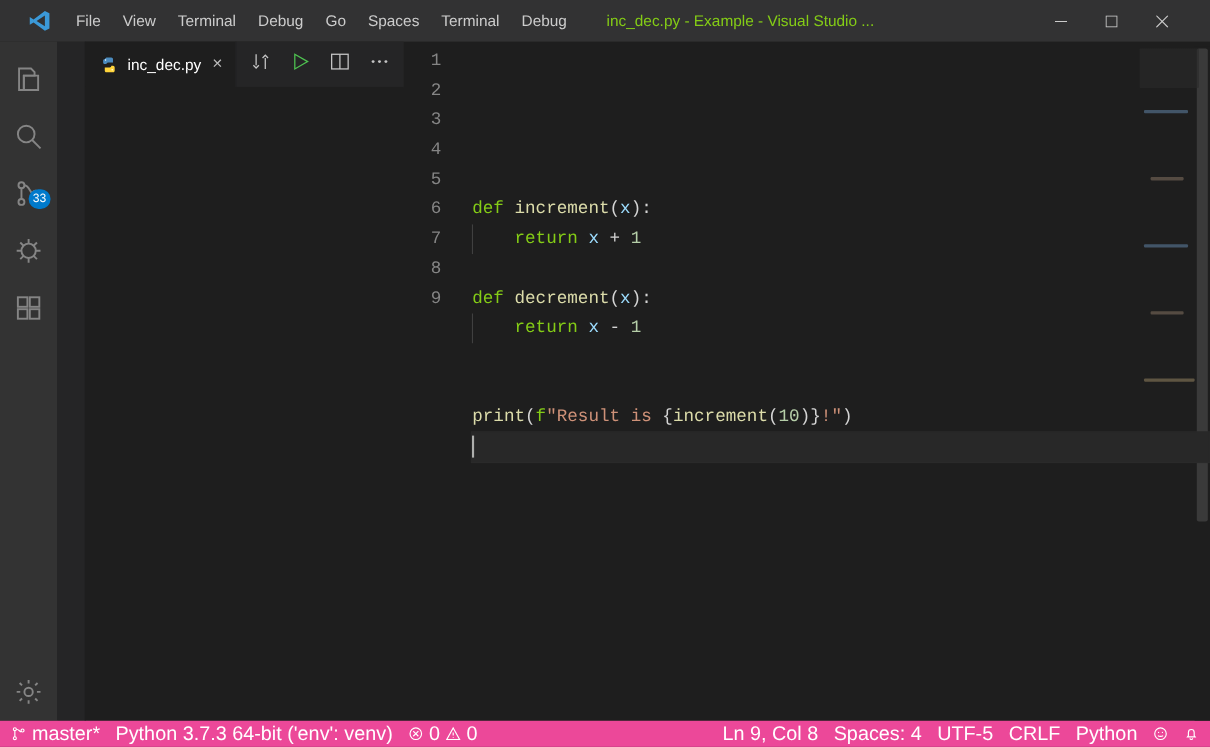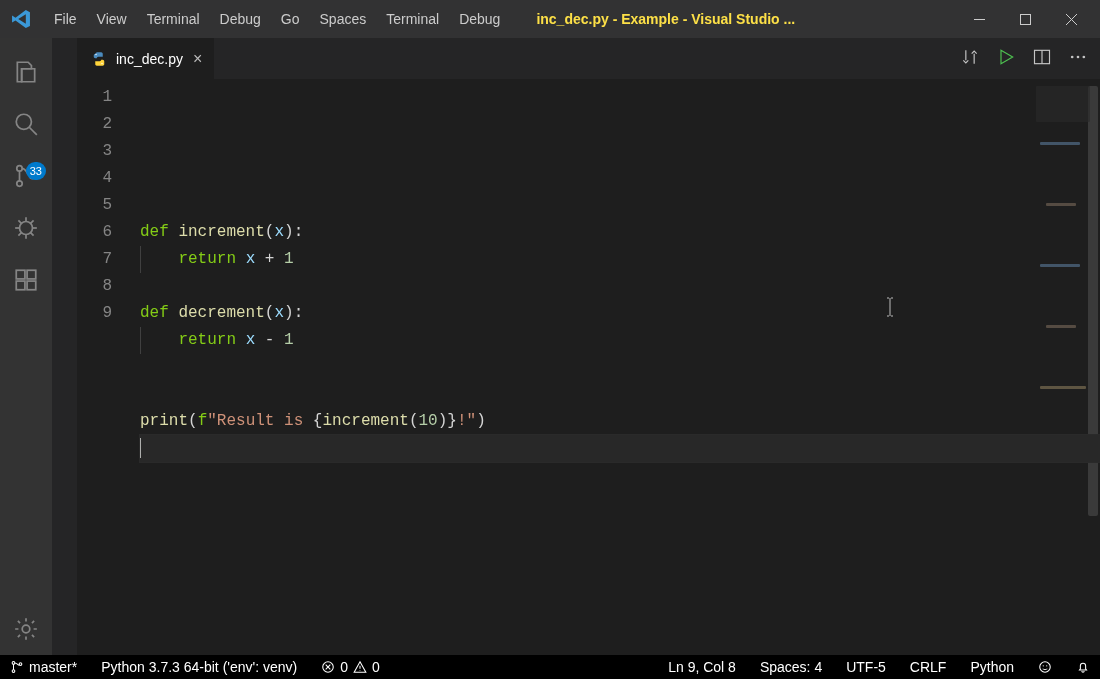--- a/index.html
+++ b/index.html
@@ -11,41 +11,40 @@
     overflow: hidden;
     position: relative;
   }
 
   
   .titlebar {
     height: 38px;
     background: #323233;
     display: flex;
     align-items: center;
-    padding: 0 6px;
+    padding: 0 21px;
     font-size: 14px;
     color: #cccccc;
   }
   .titlebar .logo {
     width: 30px; height: 30px;
     display:flex; align-items:center; justify-content:center;
     margin-right: 8px;
   }
   .menu-item {
     padding: 6px 10px;
     cursor: default;
   }
   .window-title {
     flex: 1;
     padding-left: 26px;
-    color: #fde047;
+    color: #84cc16;
     white-space: nowrap;
     overflow: hidden;
     text-overflow: ellipsis;
-    font-weight: bold;
   }
   .window-controls {
     display:flex; gap: 0;
     margin-left: 4px;
   }
   .winbtn {
     width: 46px; height: 38px;
     display:flex; align-items:center; justify-content:center;
     color:#cccccc;
   }
@@ -68,42 +67,42 @@
   }
   .activity-icon {
     width: 52px; height: 52px;
     display:flex; align-items:center; justify-content:center;
     color:#858585;
     position: relative;
   }
   .activity-icon svg { width:26px; height:26px; fill:none; stroke:#858585; stroke-width:1.6; }
   .activity-icon .badge {
     position:absolute;
-    bottom: 22px; right: 6px;
+    bottom: 12px; right: 6px;
     background:#007acc;
     color:#fff;
     font-size:11px;
     border-radius: 9px;
     min-width: 18px; height:18px;
     display:flex; align-items:center; justify-content:center;
     padding: 0 4px;
   }
   .activity-spacer { flex:1; }
 
   
   .side-strip {
     width: 26px;
     background: #252526;
     border-right: 1px solid #1e1e1e;
   }
 
   
   .editor-col {
     flex:1;
-    display:flex; flex-direction:column;
+    display:flex; flex-direction:row;
     background:#1e1e1e;
     min-width:0;
   }
 
   
   .tabbar {
     height: 42px;
     background:#252526;
     display:flex; align-items:stretch;
     border-bottom:1px solid #1e1e1e;
@@ -204,26 +203,26 @@
     position:absolute;
     right:2px; top:2px;
     width:10px; height: 430px;
     background:#3a3a3a;
     border-radius:2px;
   }
 
   
   .statusbar {
     height:24px;
-    background:#000000;
+    background:#ec4899;
     display:flex; align-items:center;
-    font-size:14px;
+    font-size:18px;
     color:#ffffff;
     padding: 0 10px;
-    gap: 24px;
+    gap: 14px;
   }
   .sb-item { display:flex; align-items:center; gap:5px; }
   .sb-spacer { flex:1; }
   .sb-item svg { width:14px; height:14px; fill:none; stroke:#fff; stroke-width:1.8; }
   .sb-item .circ { width:14px; height:14px; }
 </style>
 </head>
 <body>
 
 <div class="titlebar">

